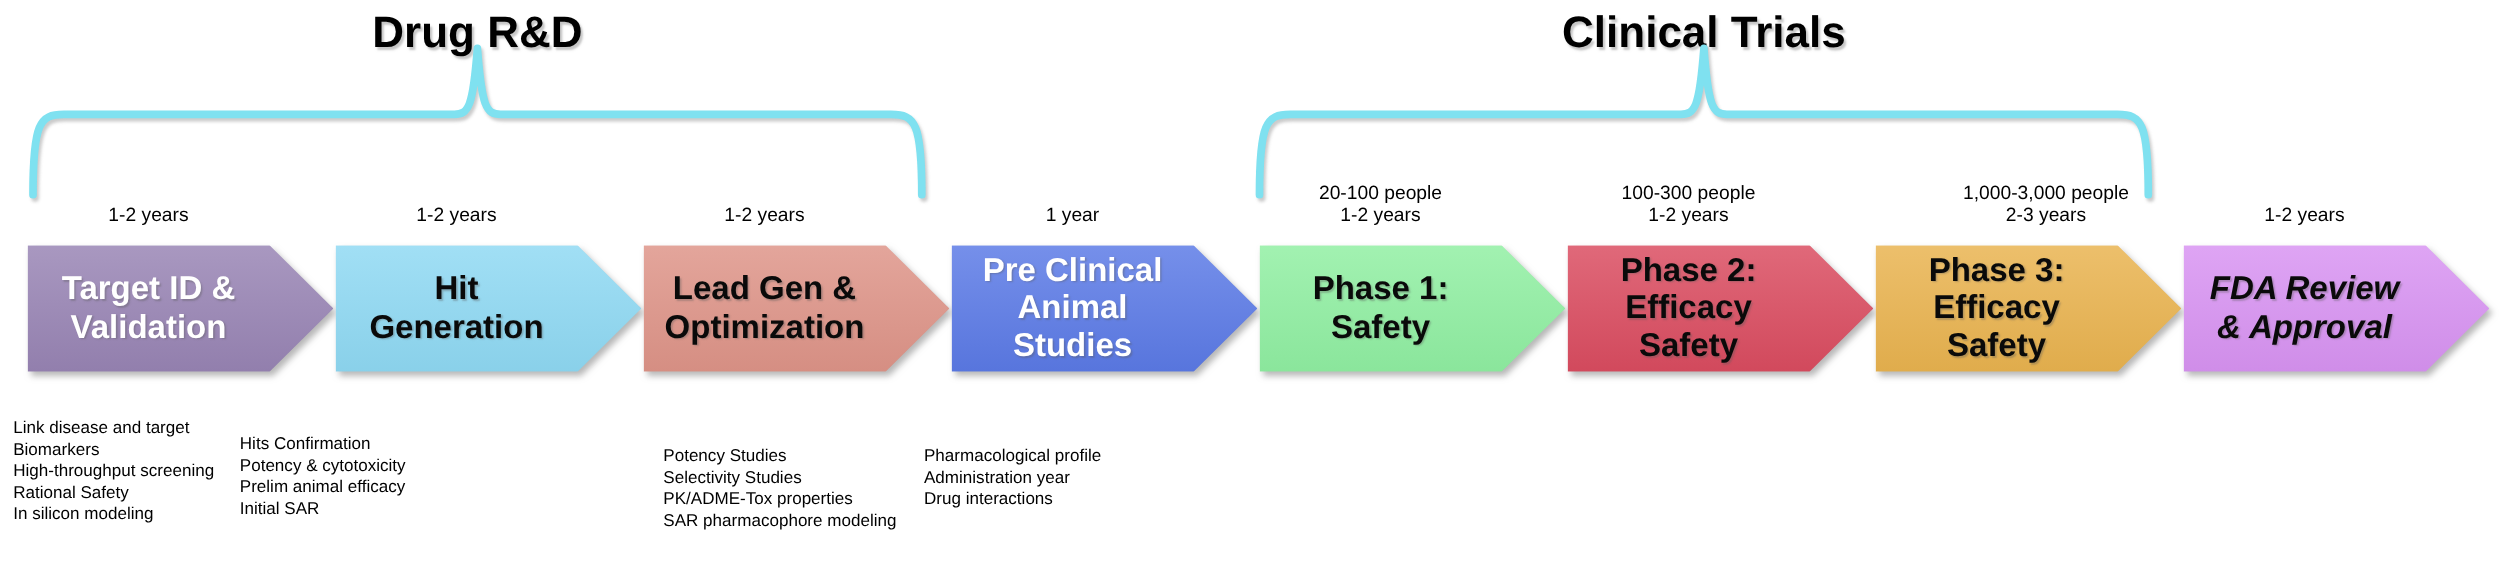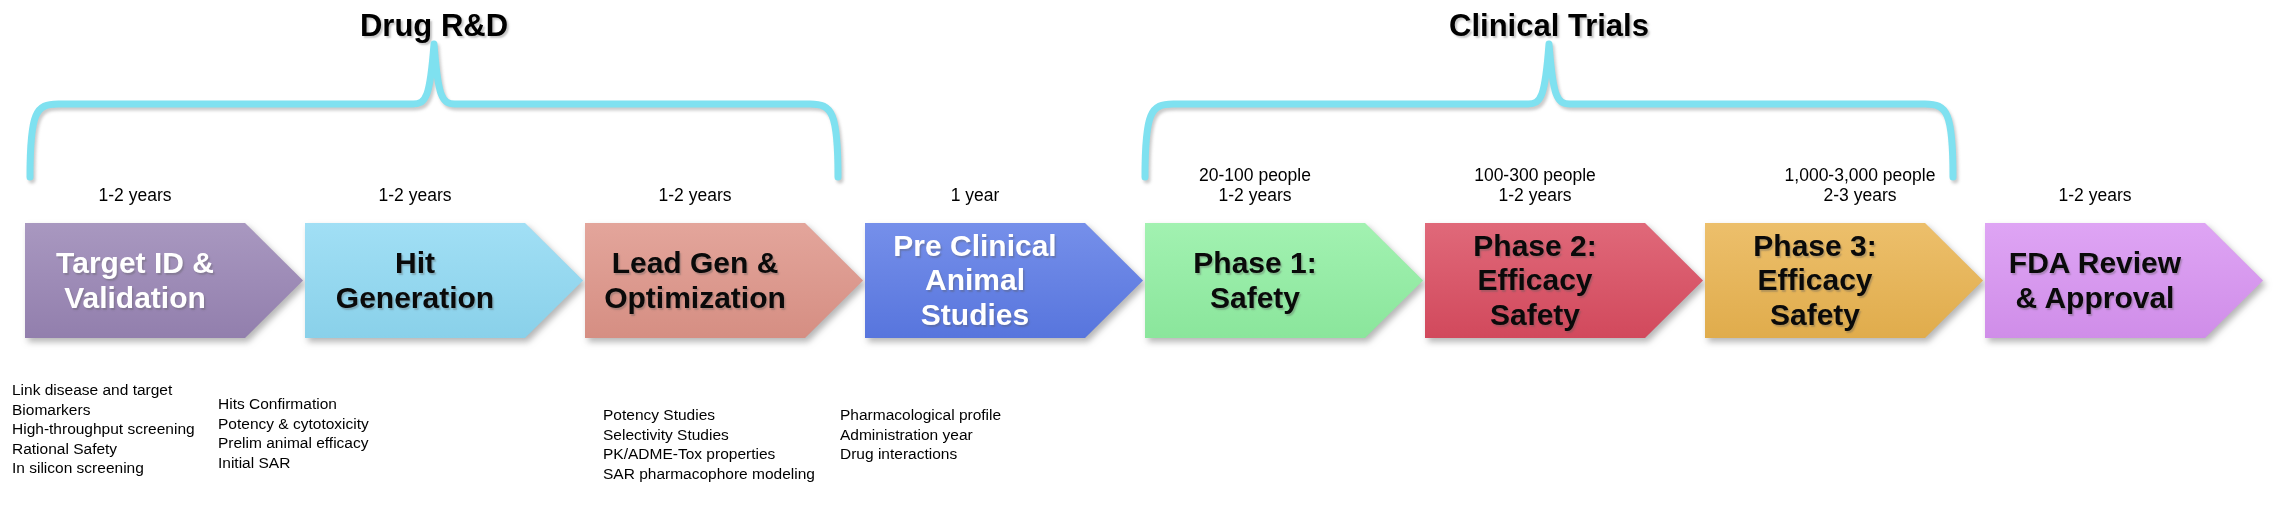--- a/index.html
+++ b/index.html
@@ -11,21 +11,21 @@
     overflow: hidden;
     font-family: "Liberation Sans", sans-serif;
     color: #000;
   }
 
   
   .group-title {
     position: absolute;
     top: 8px;
     transform: translateX(-50%);
-    font-size: 31px;
+    font-size: 40px;
     font-weight: bold;
     white-space: nowrap;
     text-shadow: 2px 2px 2px rgba(150,150,150,0.55);
   }
   .gt0 { left: 434px; }
   .gt1 { left: 1549px; }
 
   
   #braces {
     position: absolute;
@@ -183,31 +183,31 @@
   </div>
   <div class="arrow-wrap slot6">
     <div class="arrow" style="background-color: rgb(233, 179, 79);">
       <div class="arrow-title" style="color: rgb(10, 10, 10);">Phase 3:
 Efficacy
 Safety</div>
     </div>
   </div>
   <div class="arrow-wrap slot7">
     <div class="arrow" style="background-color: rgb(216, 147, 242);">
-      <div class="arrow-title" style="color: rgb(10, 10, 10);">FDA Review
+      <div class="arrow-title" style="color: rgb(10, 10, 10); font-style: italic;">FDA Review
 &amp; Approval</div>
     </div>
   </div>
 
   <div class="details d0">
     <div>Link disease and target</div>
     <div>Biomarkers</div>
     <div>High-throughput screening</div>
     <div>Rational Safety</div>
-    <div>In silicon screening</div>
+    <div>In silicon modeling</div>
   </div>
   <div class="details d1">
     <div>Hits Confirmation</div>
     <div>Potency &amp; cytotoxicity</div>
     <div>Prelim animal efficacy</div>
     <div>Initial SAR</div>
   </div>
   <div class="details d2">
     <div>Potency Studies</div>
     <div>Selectivity Studies</div>

